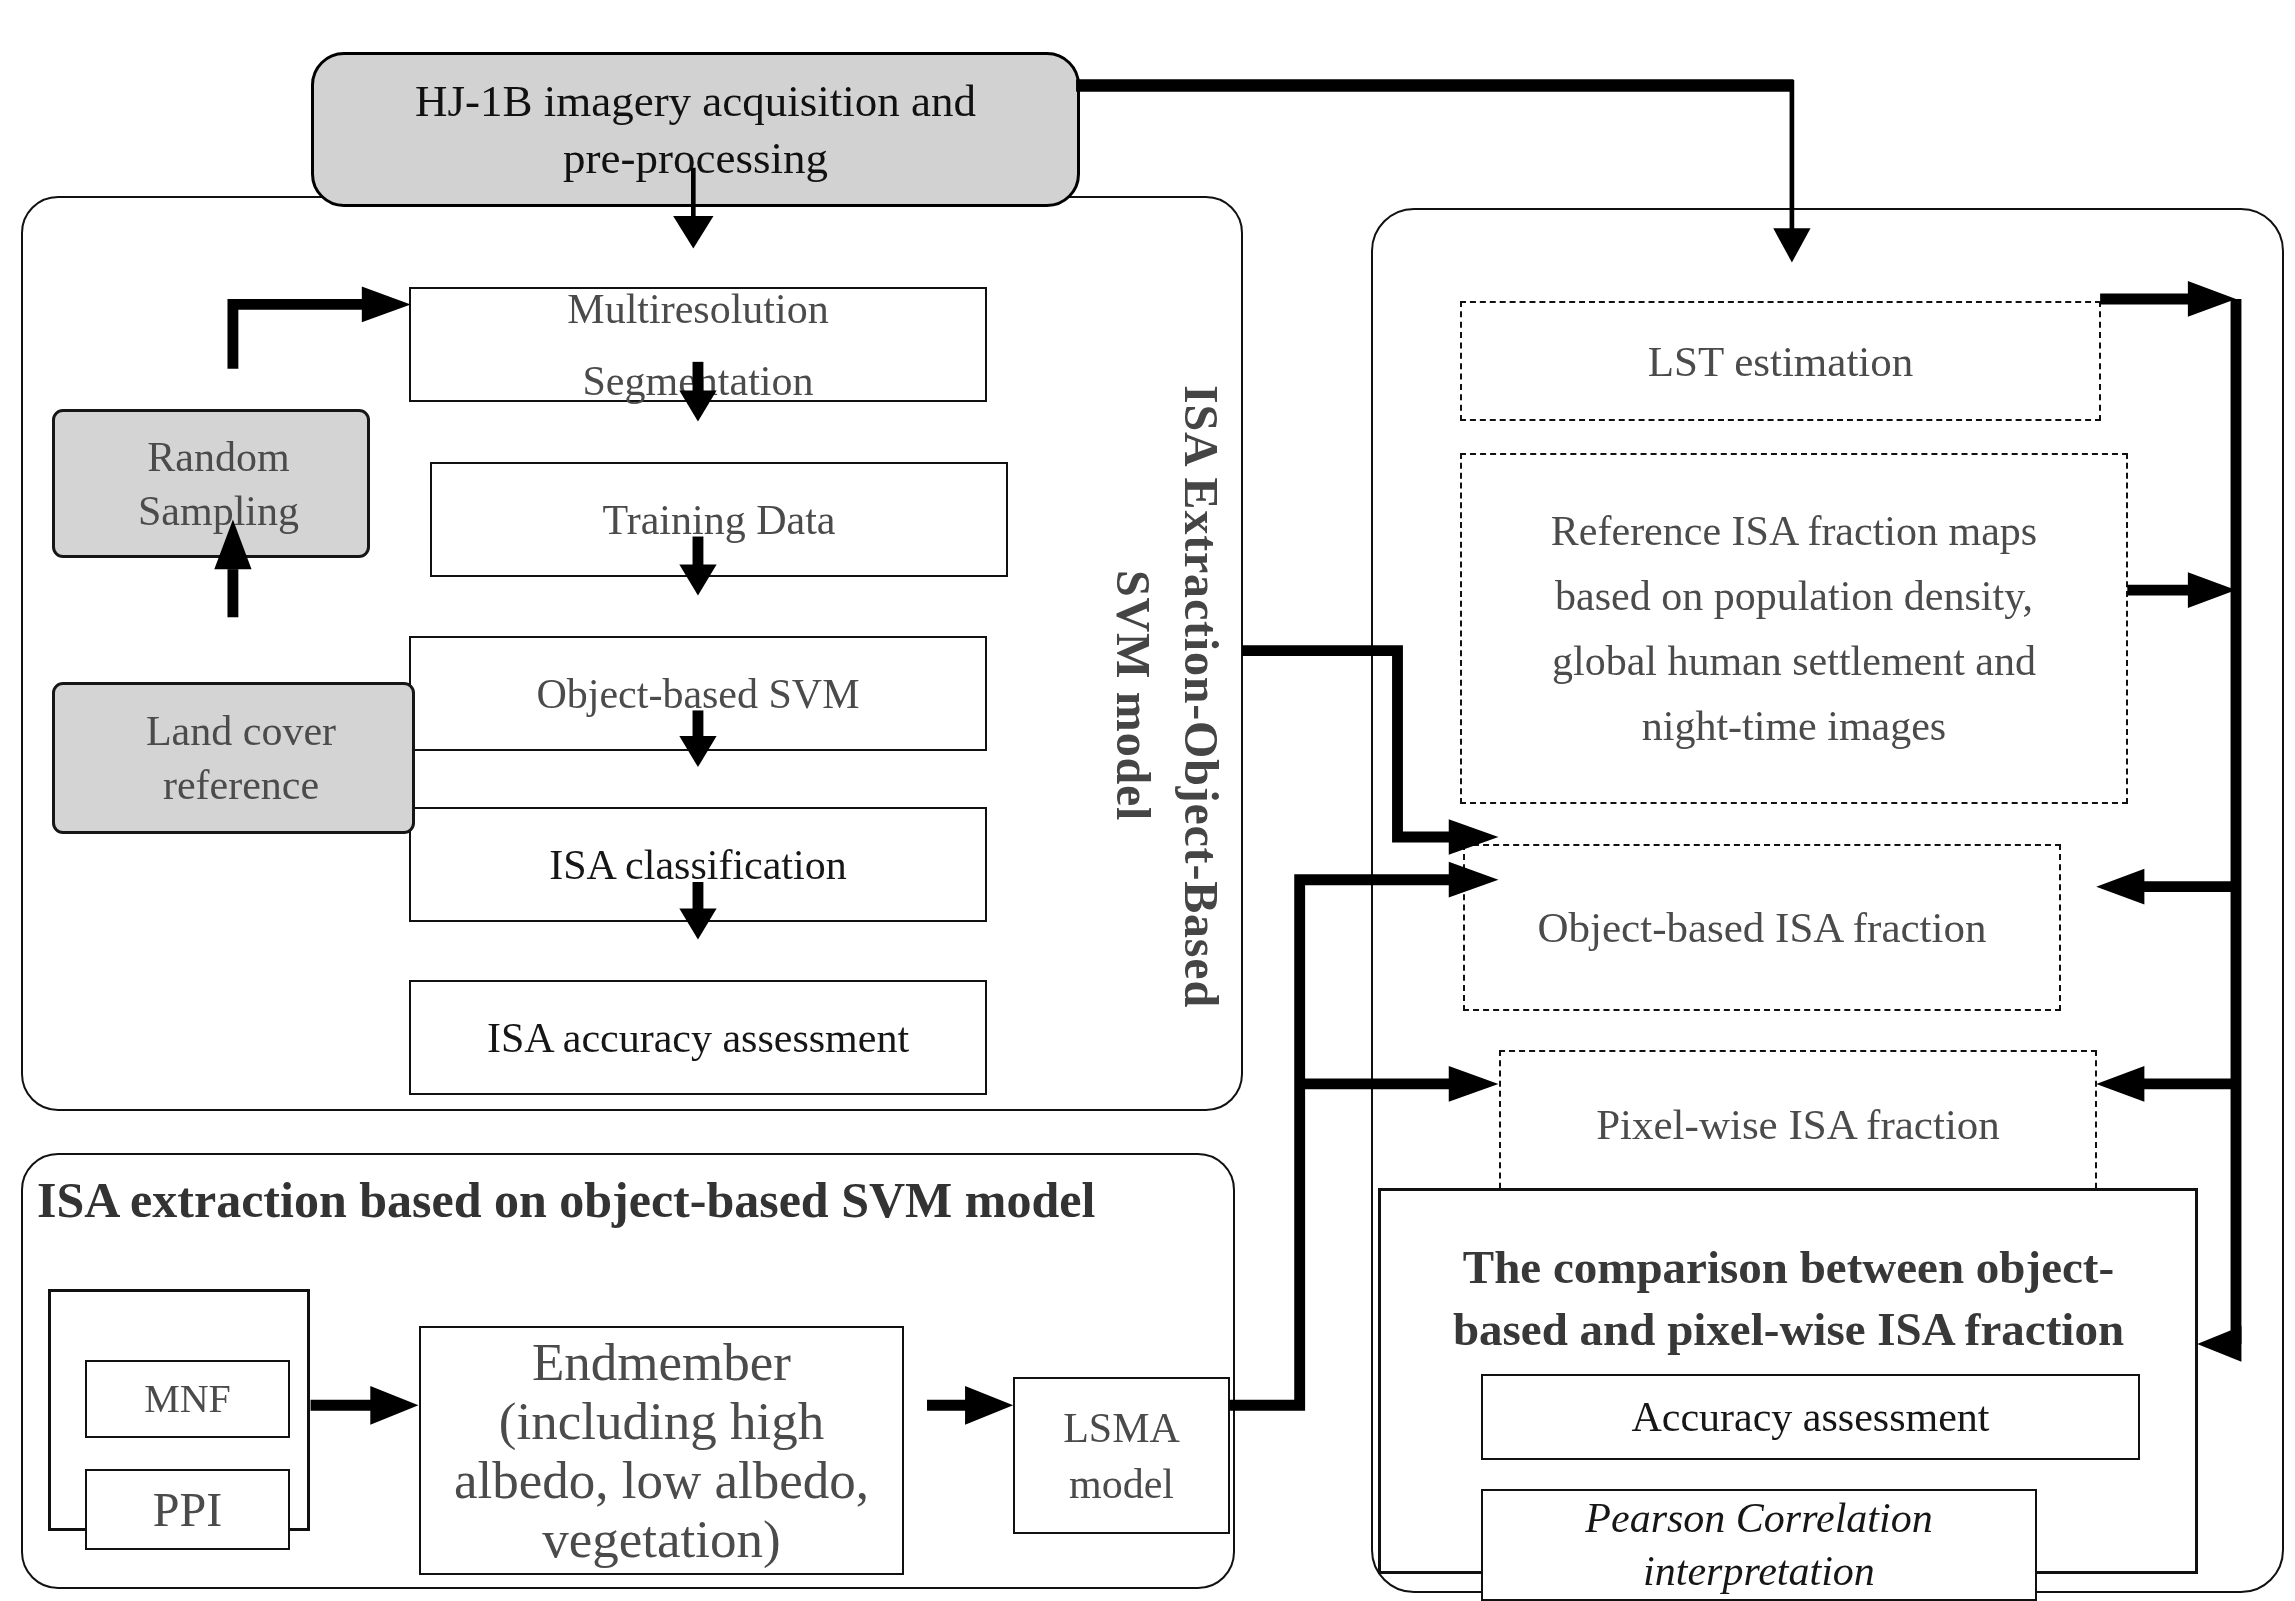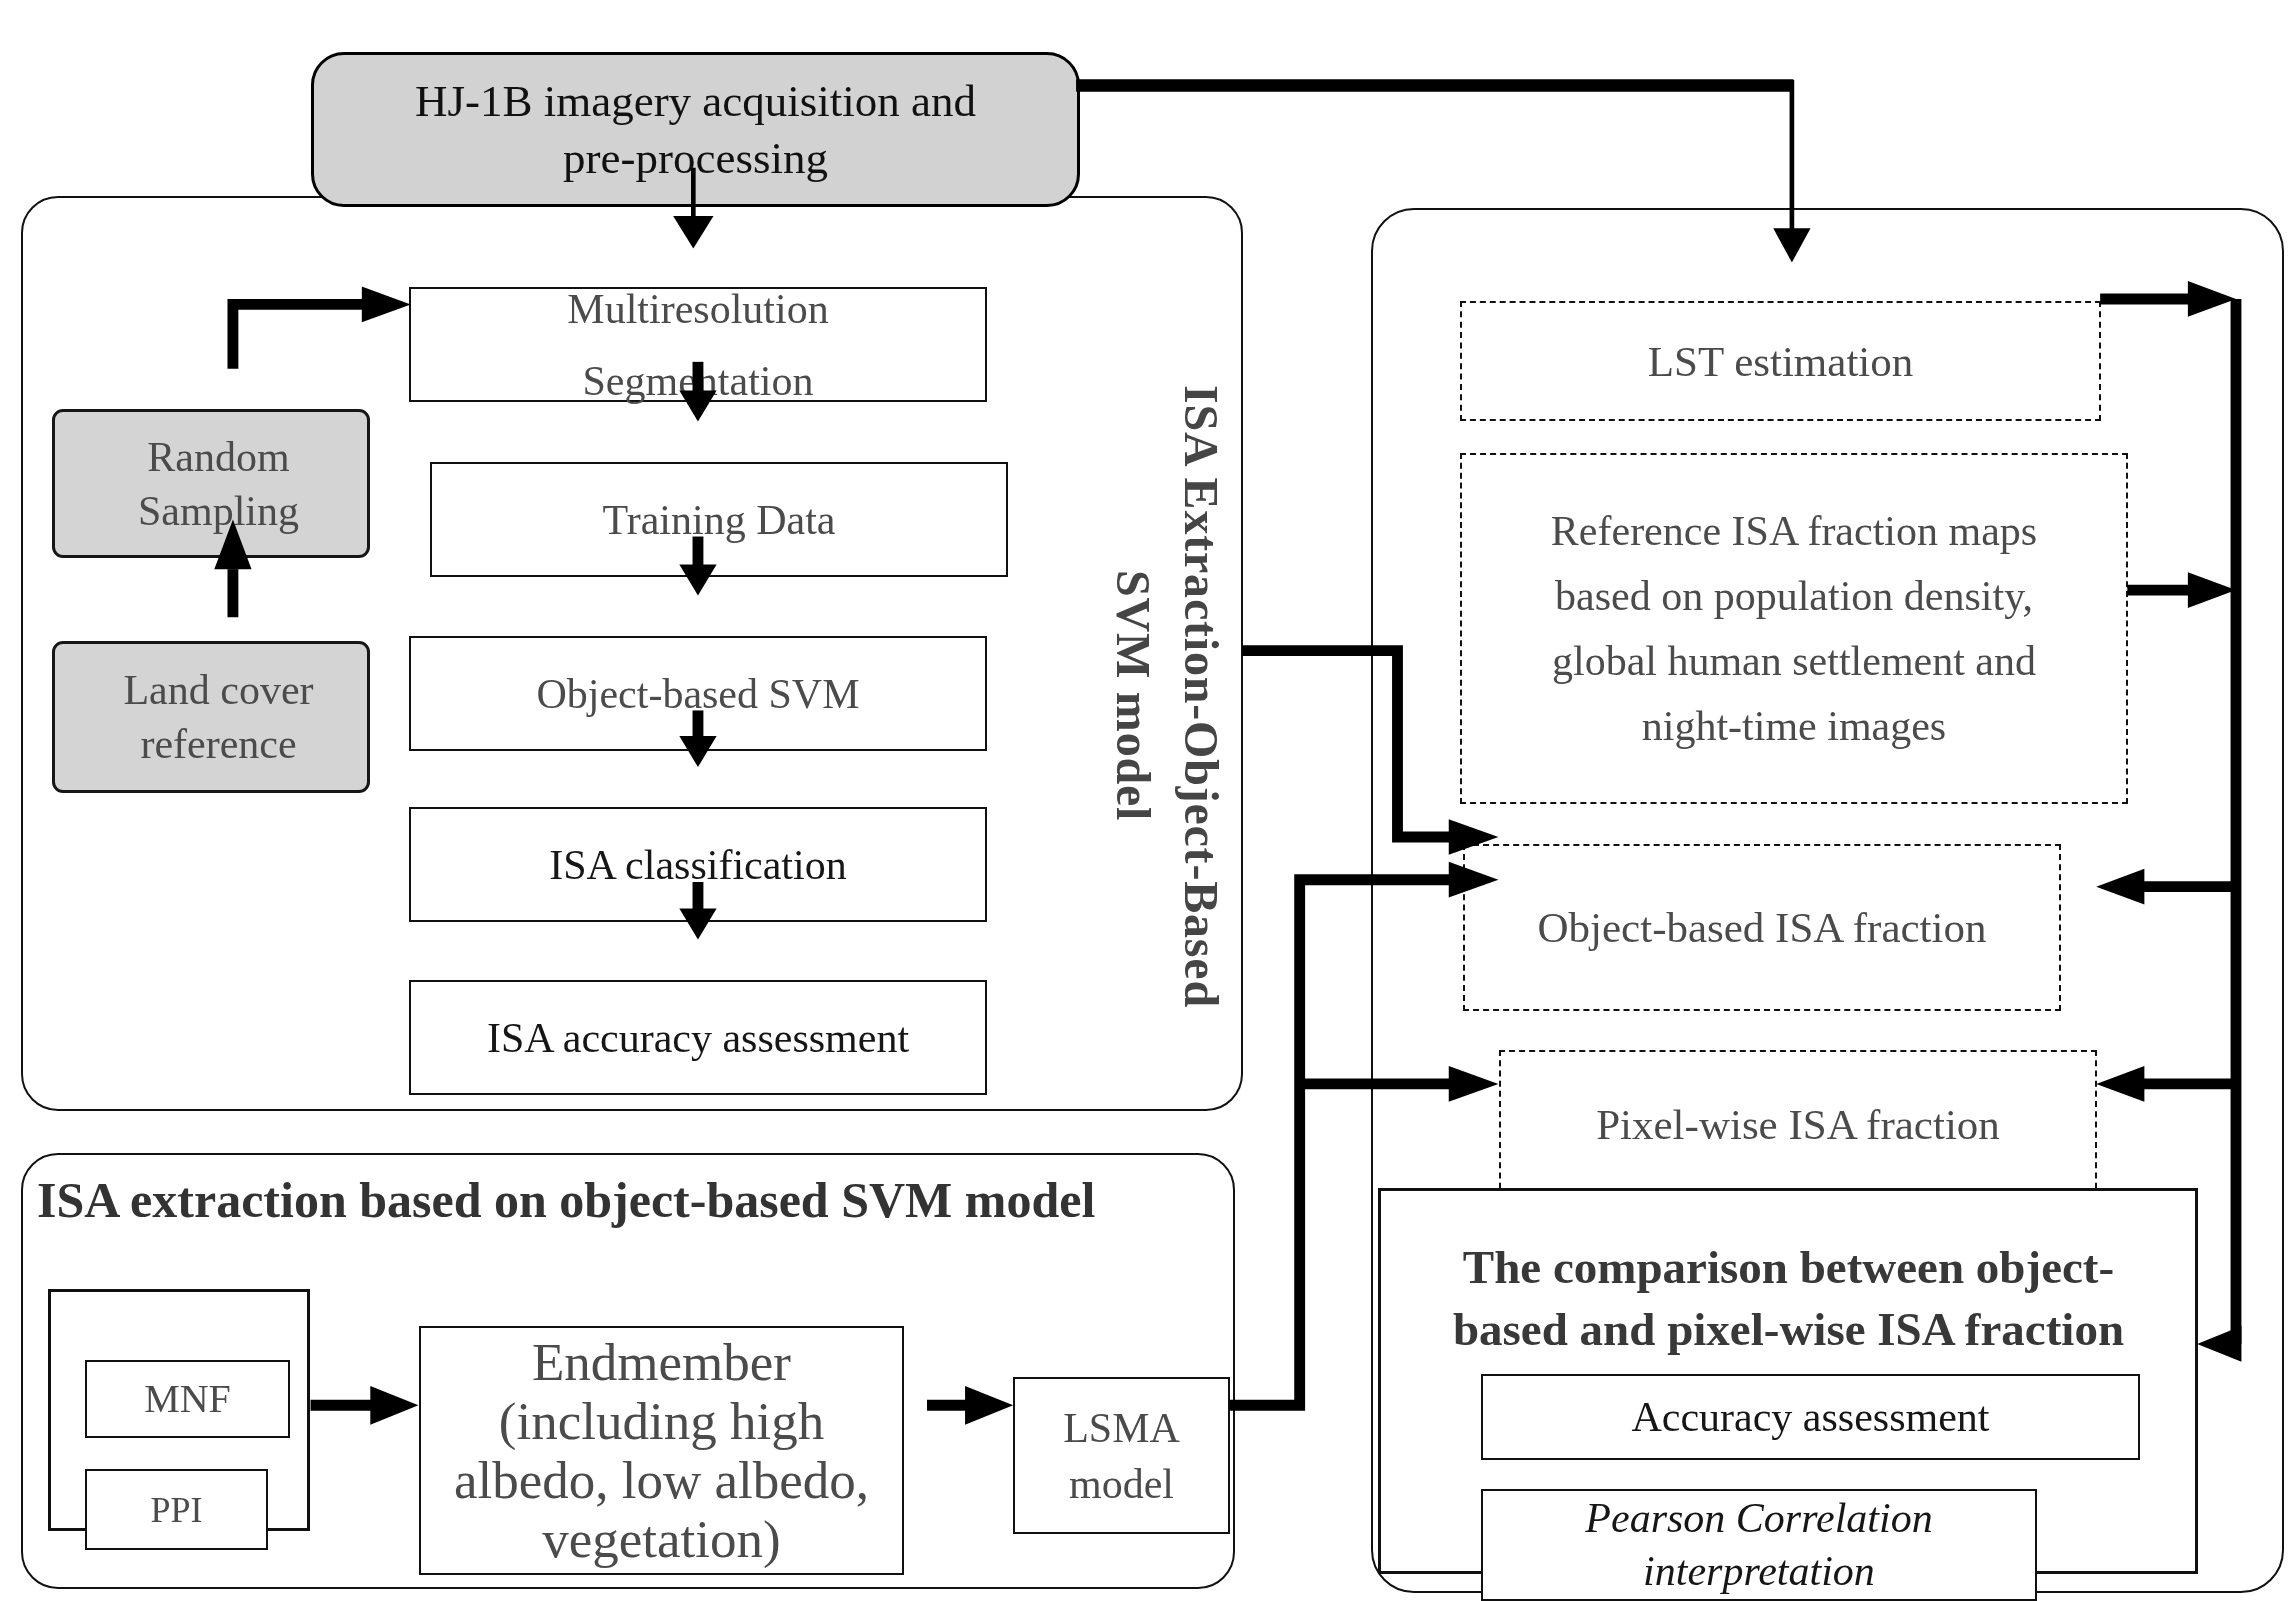--- a/index.html
+++ b/index.html
@@ -40,33 +40,33 @@
 
   <div class="abs center pre flowbox" style="left:409px;top:596px;width:578px;height:115px;">Object-based SVM</div>
 
   <div class="abs center pre flowbox blacktext" style="left:409px;top:767px;width:578px;height:115px;">ISA classification</div>
 
   <div class="abs center pre flowbox blacktext" style="left:409px;top:940px;width:578px;height:115px;">ISA accuracy assessment</div>
 
   <div class="abs center pre graybox" style="left:52px;top:369px;width:318px;height:149px;">Random
 Sampling</div>
 
-  <div class="abs center pre graybox" style="left:52px;top:601px;width:318px;height:152px;">Land cover
+  <div class="abs center pre graybox" style="left:52px;top:642px;width:363px;height:152px;">Land cover
 reference</div>
 
   <div class="abs center pre rot" style="left:1093px;top:256px;width:148px;height:800px;">ISA Extraction-Object-Based
 SVM model</div>
 
   <div class="abs pre" style="left:37px;top:1169px;width:1173px;font-weight:bold;font-size:50px;line-height:62px;color:#333;">ISA extraction based on object-based SVM model</div>
 
   <div class="abs" style="left:48px;top:1289px;width:262px;height:242px;border:3.1px solid #111;background:#fff;"></div>
 
   <div class="abs center flowbox" style="left:85px;top:1320px;width:205px;height:78px;font-size:40px;">MNF</div>
 
-  <div class="abs center flowbox" style="left:85px;top:1429px;width:183px;height:81px;font-size:36px;">PPI</div>
+  <div class="abs center flowbox" style="left:85px;top:1429px;width:205px;height:81px;font-size:48px;">PPI</div>
 
   <div class="abs center pre flowbox" style="left:419px;top:1286px;width:485px;height:249px;font-size:53px;line-height:59px;">Endmember
 (including high
 albedo, low albedo,
 vegetation)</div>
 
   <div class="abs center pre flowbox" style="left:1013px;top:1337px;width:217px;height:157px;font-size:42px;line-height:56px;">LSMA
 model</div>
 
   <div class="abs center dashedbox" style="left:1460px;top:261px;width:641px;height:120px;font-size:43px;">LST estimation</div>

